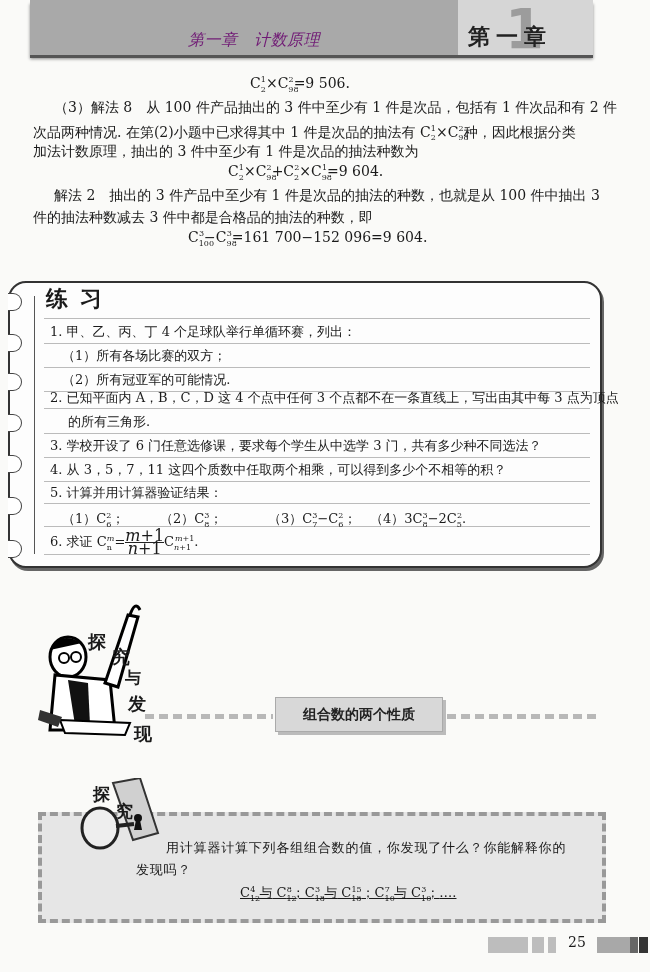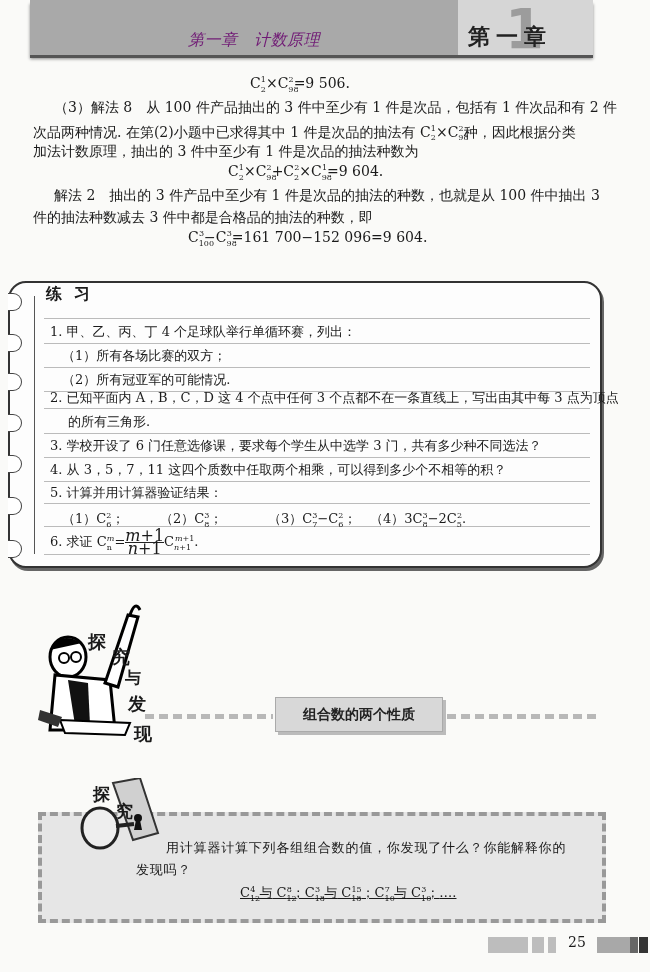--- a/index.html
+++ b/index.html
@@ -42,21 +42,21 @@
     border: 2px solid #333; border-radius: 18px;
     background: #fdfdfd;
     box-shadow: 2px 3px 0 #666;
   }
   .ex-vline { left: 34px; top: 296px; width: 1px; height: 258px; background: #555; }
   .ring {
     width: 13px; height: 16px; border: 1.5px solid #444; border-left: none;
     border-radius: 0 10px 10px 0; background: #fff; left: 8px;
   }
   .ex-title {
-    left: 46px; top: 284px; font-size: 16px; font-weight: bold; letter-spacing: 12px;
+    left: 46px; top: 284px; font-size: 22px; font-weight: bold; letter-spacing: 12px;
     font-family: "DejaVu Sans", sans-serif;
   }
   .ex-rule { left: 44px; width: 546px; height: 1px; background: #bbb; }
   .ex-item { font-size: 13px; line-height: 18px; white-space: nowrap; }
   
   .dash-line { height: 5px; background: repeating-linear-gradient(90deg, #b8b8b8 0 9px, transparent 9px 14px); }
   .topic-box {
     left: 275px; top: 697px; width: 166px; height: 33px;
     background: #d8d8d8; border: 1px solid #aaa;
     box-shadow: 3px 3px 0 #bbb;

